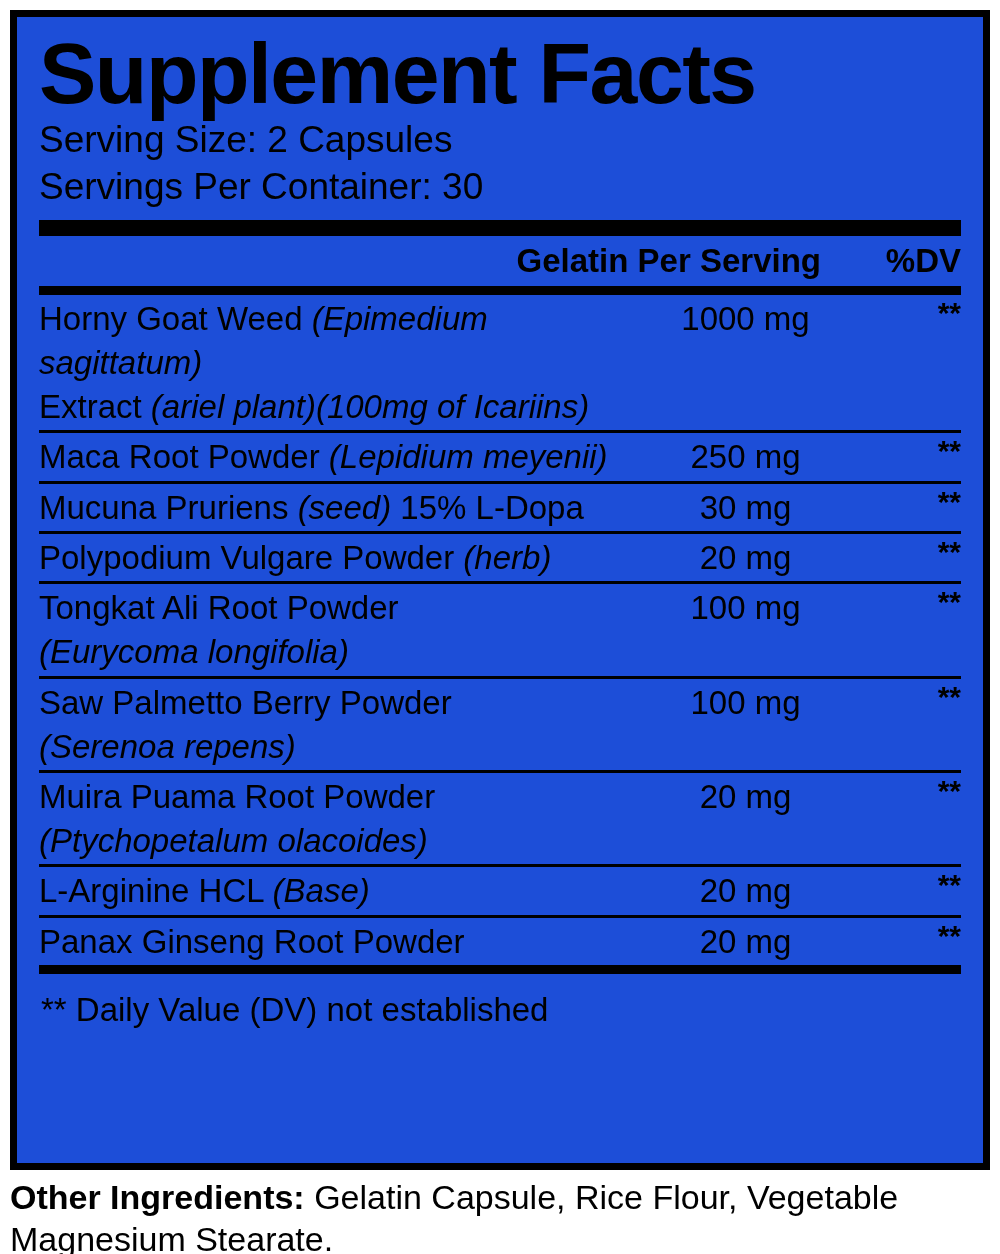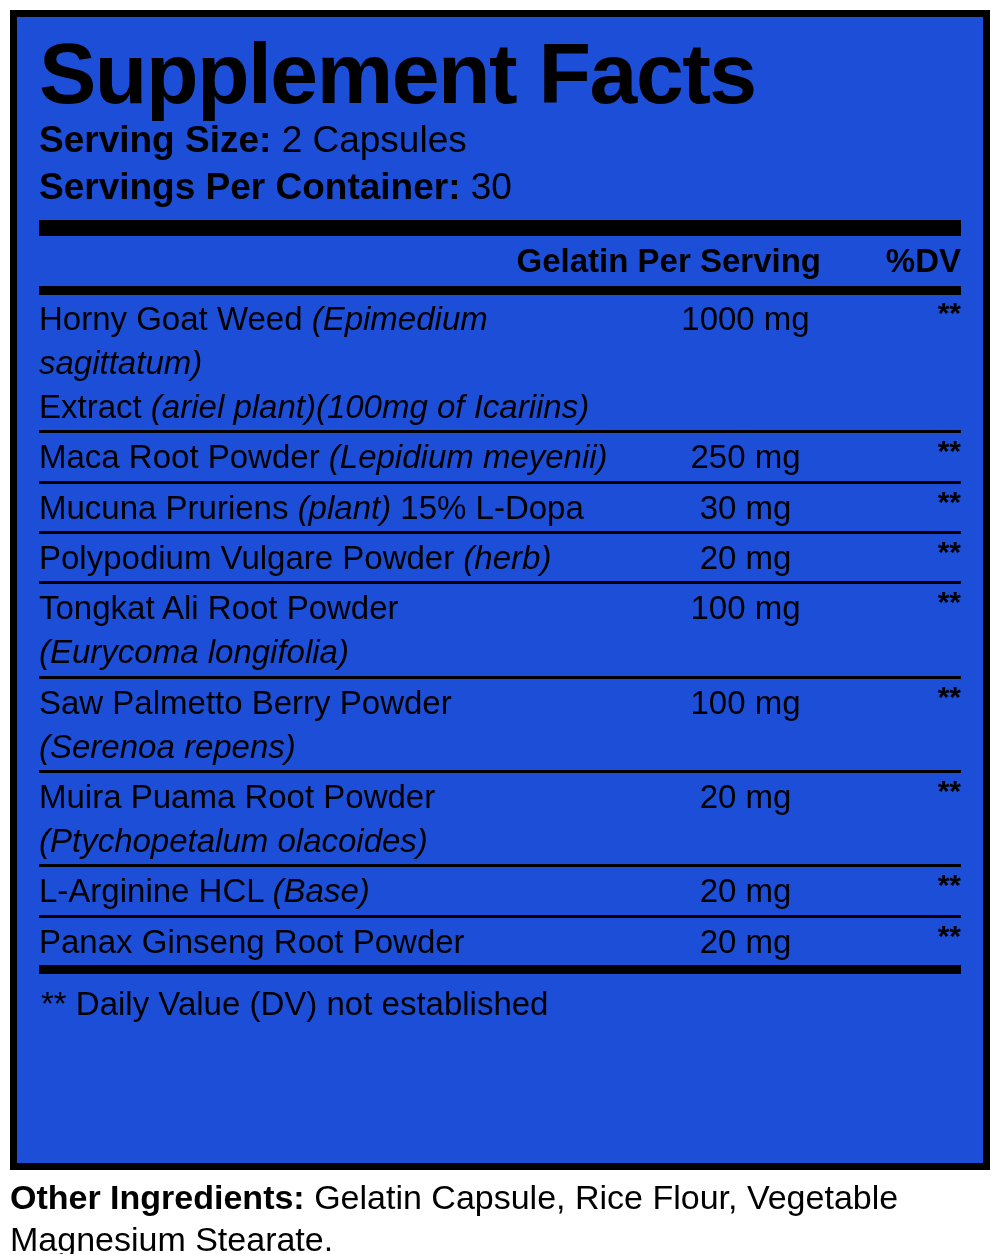--- a/index.html
+++ b/index.html
@@ -39,21 +39,21 @@
     letter-spacing: -1.5px;
     margin: 6px 0 2px 0;
     white-space: nowrap;
   }
   .serving-line {
     font-size: 37px;
     line-height: 1.25;
     white-space: nowrap;
   }
   .serving-line b {
-    font-weight: bold;
+    font-weight: normal;
   }
   .rule-thick {
     height: 16px;
     background: #000000;
     margin: 10px 0 0 0;
   }
   .rule-med {
     height: 9px;
     background: #000000;
     margin: 0;
@@ -109,21 +109,21 @@
     flex: 0 0 auto;
     width: 96px;
     text-align: right;
     font-size: 30px;
     font-weight: bold;
     line-height: 1.05;
     white-space: nowrap;
   }
   .footnote {
     font-size: 33px;
-    padding: 9px 0 6px 2px;
+    padding: 15px 0 6px 2px;
     line-height: 1.25;
   }
   .other {
     position: absolute;
     left: 10px;
     top: 1176px;
     width: 980px;
     font-size: 34px;
     line-height: 1.24;
   }
@@ -176,21 +176,21 @@
           <div class="name">
             <span>Maca Root Powder </span><i>(Lepidium meyenii)</i>
           </div>
           <div class="amount">250 mg</div>
           <div class="dv">**</div>
         </div>
         <div class="rule-thin"></div>
 
         <div class="row">
           <div class="name">
-            <span>Mucuna Pruriens </span><i>(plant)</i><span> 15% L-Dopa</span>
+            <span>Mucuna Pruriens </span><i>(seed)</i><span> 15% L-Dopa</span>
           </div>
           <div class="amount">30 mg</div>
           <div class="dv">**</div>
         </div>
         <div class="rule-thin"></div>
 
         <div class="row">
           <div class="name">
             <span>Polypodium Vulgare Powder </span><i>(herb)</i>
           </div>

